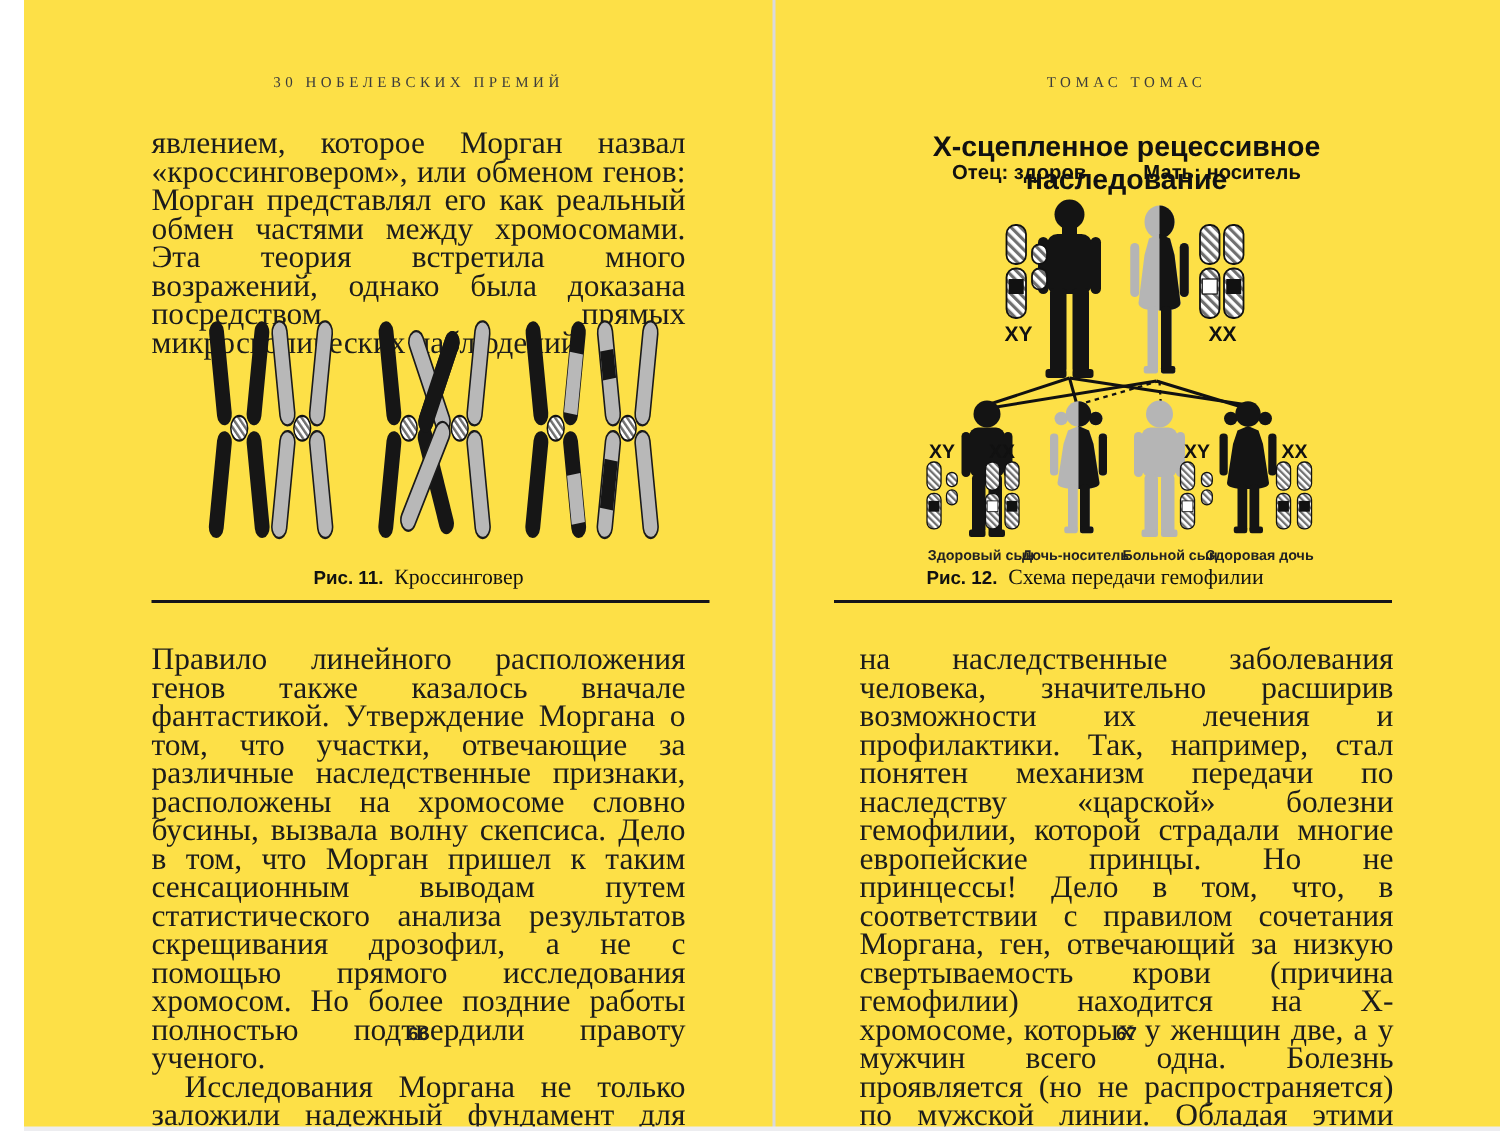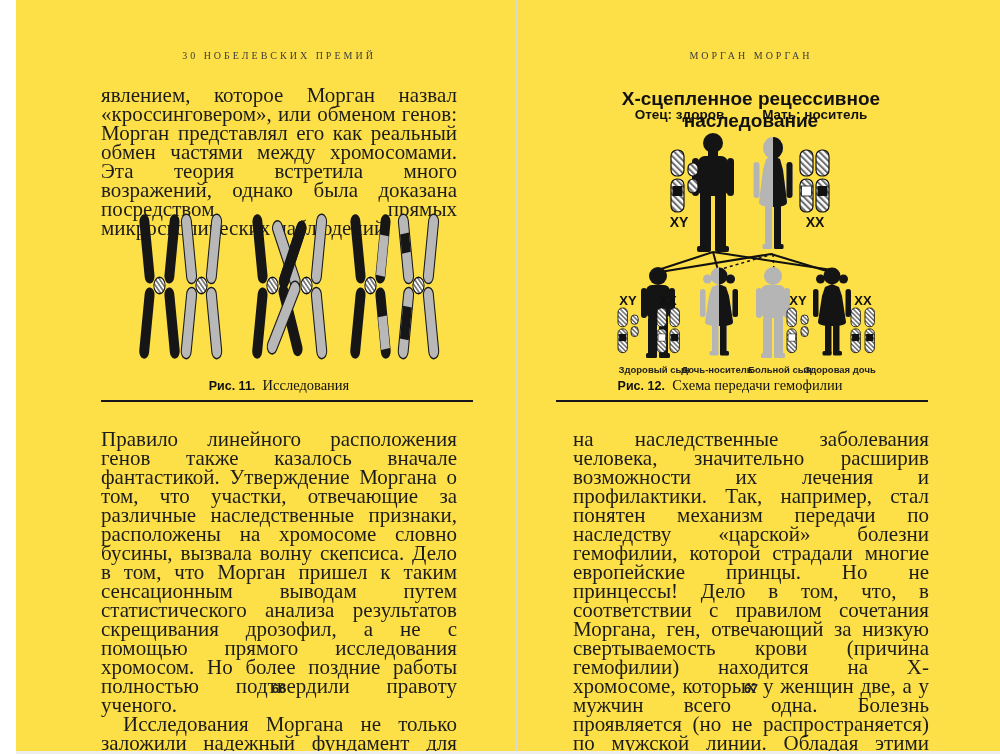--- a/index.html
+++ b/index.html
@@ -37,21 +37,21 @@
   svg text.kar{font-family:"Liberation Sans",sans-serif;font-weight:bold;font-size:14px;fill:#111;}
   svg text.kar-sm{font-family:"Liberation Sans",sans-serif;font-weight:bold;font-size:13px;fill:#111;}
   svg text.childcap{font-family:"Liberation Sans",sans-serif;font-weight:bold;font-size:9.5px;fill:#222;}
 </style>
 </head>
 <body>
 
 <div class="spread">
 
   <div class="running-head rh-left">30 НОБЕЛЕВСКИХ ПРЕМИЙ</div>
-  <div class="running-head rh-right">МОРГАН МОРГАН</div>
+  <div class="running-head rh-right">ТОМАС ТОМАС</div>
 
   <div class="body-text lp0">
     <p>явлением, которое Морган назвал «кроссинговером», или обменом генов: Морган представлял его как реальный обмен частями между хромосомами. Эта теория встретила много возражений, однако была доказана посредством прямых микроскопических наблюдений.</p>
   </div>
 
   <svg class="fig1" width="360" height="180" viewBox="0 0 360 180">
     <defs>
       <pattern id="hatch" patternUnits="userSpaceOnUse" width="4.5" height="4.5" patternTransform="rotate(-45)">
         <rect width="4.5" height="4.5" fill="#ffffff"></rect>
         <rect width="2.1" height="4.5" fill="#6f6f6f"></rect>
@@ -169,21 +169,21 @@
               <rect x="34" y="88" width="15" height="74" rx="7.5"></rect>
             </g>
         </g>
         <circle cx="28" cy="84" r="8.5" fill="url(#hatch)" stroke="#111" stroke-width="1.5"></circle>
       </g>
     </g>
   </svg>
 
   <div class="fig-caption cap-left">
     <b>Рис. 11.</b>&nbsp;
-    <span>Исследования</span>
+    <span>Кроссинговер</span>
   </div>
   <div class="rule rule-left"></div>
 
   <div class="body-text lp1">
     <p>Правило линейного расположения генов также казалось вначале фантастикой. Утверждение Моргана о том, что участки, отвечающие за различные наследственные признаки, расположены на хромосоме словно бусины, вызвала волну скепсиса. Дело в том, что Морган пришел к таким сенсационным выводам путем статистического анализа результатов скрещивания дрозофил, а не с помощью прямого исследования хромосом. Но более поздние работы полностью подтвердили правоту ученого.</p>
     <p class="indent">Исследования Моргана не только заложили надежный фундамент для развития генетики, но и практически сразу приобрели прикладное значение. Сформулированные им правила позволили по-новому взглянуть</p>
   </div>
 
   <div class="page-num pn-left">66</div>
 

